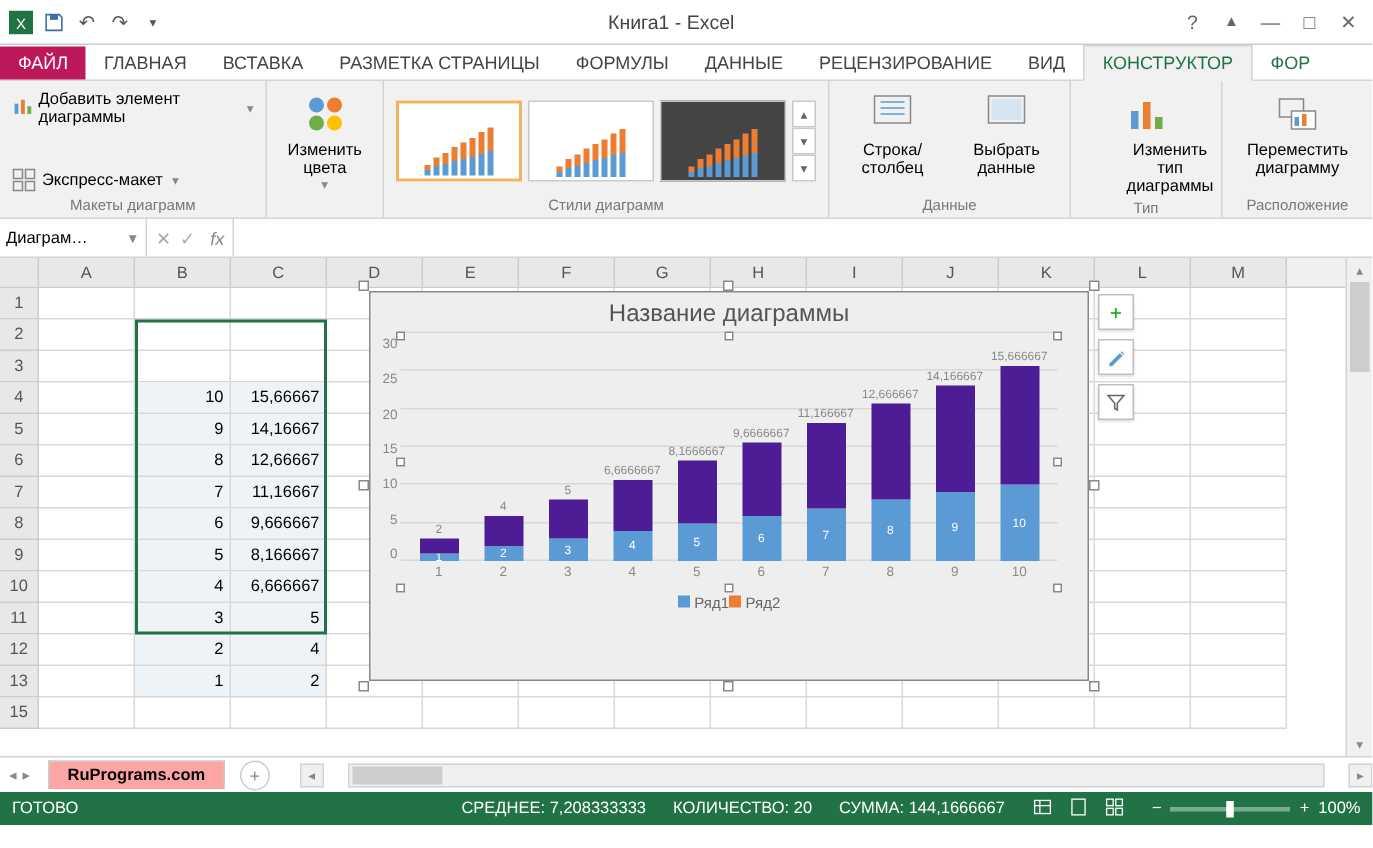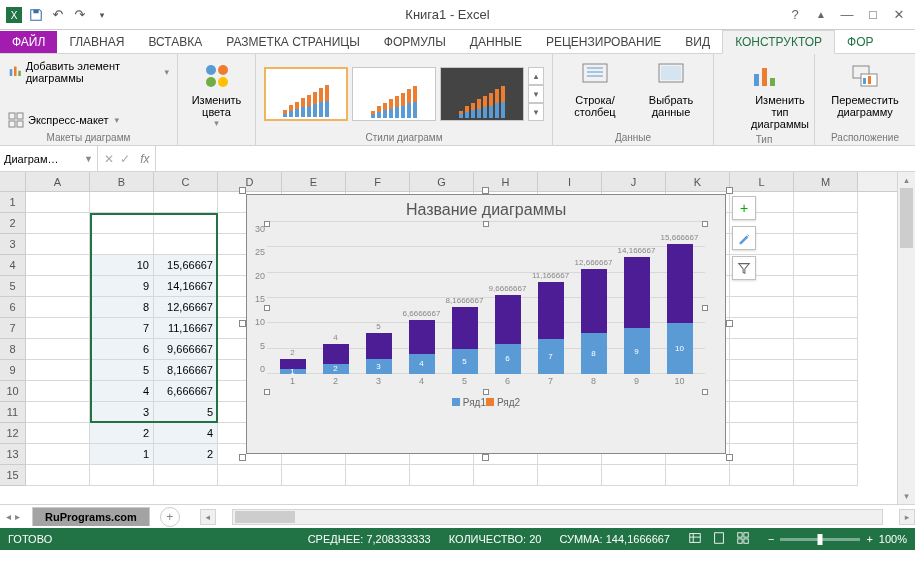--- a/index.html
+++ b/index.html
@@ -11,21 +11,21 @@
 .qat-ico { width: 20px; height: 20px; display: flex; align-items: center; justify-content: center; font-size: 13px; color: #555; }
 .qat-ico svg { width: 14px; height: 14px; }
 .excel-ico svg { width: 16px; height: 16px; }
 .title-text { flex: 1; text-align: center; font-size: 13px; color: #444; }
 .win-controls { display: flex; gap: 2px; }
 .win-btn { width: 24px; height: 22px; display: flex; align-items: center; justify-content: center; color: #666; font-size: 13px; }
 
 
 .tabbar { height: 24px; background: #fff; display: flex; align-items: flex-end; border-bottom: 1px solid #d4d4d4; }
 .tab { padding: 4px 12px; font-size: 12px; color: #444; cursor: pointer; }
-.tab.file { background: #a21caf; color: #fff; }
+.tab.file { background: #be185d; color: #fff; }
 .tab.active { background: #f1f1f1; border: 1px solid #d4d4d4; border-bottom: 1px solid #f1f1f1; color: #217346; margin-bottom: -1px; }
 .tab.contextual { color: #217346; }
 
 
 .ribbon { height: 92px; background: #f1f1f1; border-bottom: 1px solid #d4d4d4; display: flex; }
 .rgroup { border-right: 1px solid #d4d4d4; padding: 4px 8px 2px 8px; display: flex; flex-direction: column; justify-content: space-between; }
 .rgroup-content { display: flex; align-items: flex-start; gap: 8px; flex: 1; justify-content: space-between; }
 .rgroup-label { text-align: center; font-size: 10px; color: #777; padding-top: 2px; }
 .rbtn-big { display: flex; flex-direction: column; align-items: center; justify-content: center; width: 68px; padding: 2px; text-align: center; }
 .rbtn-big-ico { width: 32px; height: 32px; display: flex; align-items: center; justify-content: center; margin-bottom: 2px; }
@@ -90,21 +90,21 @@
 .chart-side-btns { position: absolute; left: 706px; top: 4px; width: 24px; display: flex; flex-direction: column; gap: 6px; }
 .csb { width: 24px; height: 24px; background: #fff; border: 1px solid #c0c0c0; display: flex; align-items: center; justify-content: center; font-size: 14px; color: #555; box-shadow: 0 1px 2px rgba(0,0,0,0.15); }
 
 .vscroll { width: 18px; background: #f0f0f0; border-left: 1px solid #d4d4d4; margin-left: auto; position: relative; }
 .vscroll .thumb { position: absolute; left: 2px; right: 2px; top: 16px; height: 60px; background: #cdcdcd; }
 .vscroll .arr { position: absolute; left: 0; right: 0; height: 16px; display: flex; align-items: center; justify-content: center; color: #888; font-size: 9px; }
 
 
 .sheettabs { height: 24px; border-top: 1px solid #d4d4d4; display: flex; align-items: center; background: #fff; }
 .st-nav { display: flex; padding: 0 6px; color: #888; gap: 4px; font-size: 10px; }
-.sheettab { padding: 3px 12px; border: 1px solid #ccc; border-bottom: none; background: #a3a3a3; font-size: 11px; font-weight: bold; margin-left: 6px; }
+.sheettab { padding: 3px 12px; border: 1px solid #ccc; border-bottom: none; background: #fca5a5; font-size: 11px; font-weight: bold; margin-left: 6px; }
 .addsheet { width: 20px; height: 20px; border: 1px solid #ccc; border-radius: 50%; display: flex; align-items: center; justify-content: center; margin-left: 10px; color: #888; font-size: 12px; }
 .hscroll-area { flex: 1; display: flex; align-items: center; margin-left: 20px; position: relative; height: 100%; }
 .hscroll { flex: 1; height: 16px; background: #f0f0f0; border: 1px solid #d4d4d4; position: relative; margin: 0 16px; }
 .hscroll .thumb { position: absolute; left: 2px; top: 1px; bottom: 1px; width: 60px; background: #cdcdcd; }
 .harr { width: 16px; height: 16px; background: #f0f0f0; border: 1px solid #d4d4d4; color: #888; font-size: 9px; display: flex; align-items: center; justify-content: center; }
 
 
 .statusbar { height: 22px; background: #217346; color: #fff; display: flex; align-items: center; font-size: 11px; padding: 0 8px; gap: 18px; }
 .statusbar .spacer { flex: 1; }
 .view-btns { display: flex; gap: 10px; align-items: center; }

